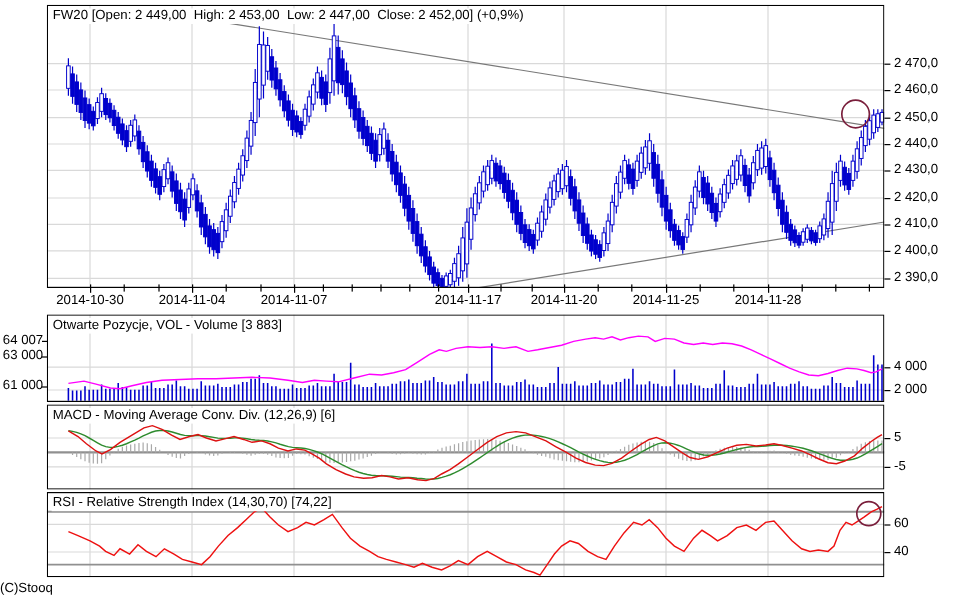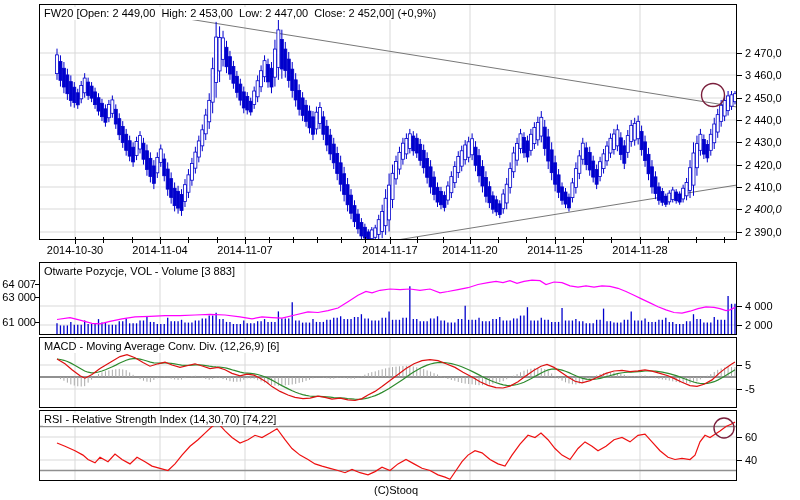--- a/index.html
+++ b/index.html
@@ -5,21 +5,21 @@
   html,body{margin:0;padding:0;background:#fff;}
   #stage{position:relative;width:792px;height:500px;background:#ffffff;overflow:hidden;
          font-family:"Liberation Sans",sans-serif;font-size:11px;color:#000;}
   #stage svg{position:absolute;}
   .ptitle{position:absolute;background:#ffffff;white-space:pre;padding:0 3px 0 1px;line-height:13px;z-index:5;}
   .lbl{position:absolute;line-height:11px;white-space:pre;z-index:4;}
   .lbl.vcent{transform:translateY(-50%);}
   .lbl.xcent{transform:translateX(-50%);}
   .lbl.ralign{width:36px;text-align:right;}
   .tick{position:absolute;background:#000;z-index:4;}
-  .credit{position:absolute;left:0;right:0;top:484px;text-align:center;z-index:4;}
+  .credit{position:absolute;left:0;right:0;top:484px;text-align:left;z-index:4;}
 </style>
 </head>
 <body>
 
 <div id="stage">
   <svg id="svg-price" width="698" height="236" viewBox="39 4 698 236" style="left: 39px; top: 4px;">
       <line x1="75" y1="4" x2="75" y2="240" stroke="#d9d9d9" stroke-width="1"></line>
       <line x1="160" y1="4" x2="160" y2="240" stroke="#d9d9d9" stroke-width="1"></line>
       <line x1="245" y1="4" x2="245" y2="240" stroke="#d9d9d9" stroke-width="1"></line>
       <line x1="390" y1="4" x2="390" y2="240" stroke="#d9d9d9" stroke-width="1"></line>
@@ -874,33 +874,33 @@
     </svg>
 
   <div class="ptitle" style="left:43px;top:7px;">FW20 [Open: 2 449,00  High: 2 453,00  Low: 2 447,00  Close: 2 452,00] (+0,9%)</div>
   <div class="ptitle" style="left:43px;top:265px;">Otwarte Pozycje, VOL - Volume [3 883]</div>
   <div class="ptitle" style="left:43px;top:340px;">MACD - Moving Average Conv. Div. (12,26,9) [6]</div>
   <div class="ptitle" style="left:43px;top:413px;">RSI - Relative Strength Index (14,30,70) [74,22]</div>
 
   <div id="labels">
       <div class="lbl vcent" style="left: 745px; top: 53px;">2 470,0</div>
       <div class="tick" style="left: 737px; top: 53px; width: 5px; height: 1px;"></div>
-      <div class="lbl vcent" style="left: 745px; top: 75px;">3 460,0</div>
+      <div class="lbl vcent" style="left: 745px; top: 75px;">2 460,0</div>
       <div class="tick" style="left: 737px; top: 75px; width: 5px; height: 1px;"></div>
       <div class="lbl vcent" style="left: 745px; top: 98px; text-align: right;">2 450,0</div>
       <div class="tick" style="left: 737px; top: 98px; width: 5px; height: 1px;"></div>
       <div class="lbl vcent" style="left: 745px; top: 120px;">2 440,0</div>
       <div class="tick" style="left: 737px; top: 120px; width: 5px; height: 1px;"></div>
       <div class="lbl vcent" style="left: 745px; top: 142px;">2 430,0</div>
       <div class="tick" style="left: 737px; top: 142px; width: 5px; height: 1px;"></div>
       <div class="lbl vcent" style="left: 745px; top: 165px;">2 420,0</div>
       <div class="tick" style="left: 737px; top: 165px; width: 5px; height: 1px;"></div>
       <div class="lbl vcent" style="left: 745px; top: 187px;">2 410,0</div>
       <div class="tick" style="left: 737px; top: 187px; width: 5px; height: 1px;"></div>
-      <div class="lbl vcent" style="left: 745px; top: 209px; font-style: italic;">2 400,0</div>
+      <div class="lbl vcent" style="left: 745px; top: 209px;">2 400,0</div>
       <div class="tick" style="left: 737px; top: 209px; width: 5px; height: 1px;"></div>
       <div class="lbl vcent" style="left: 745px; top: 232px;">2 390,0</div>
       <div class="tick" style="left: 737px; top: 232px; width: 5px; height: 1px;"></div>
       <div class="lbl vcent ralign" style="left: 0px; top: 284px;">64 007</div>
       <div class="tick" style="left: 35px; top: 284px; width: 5px; height: 1px;"></div>
       <div class="lbl vcent ralign" style="left: 0px; top: 297px;">63 000</div>
       <div class="tick" style="left: 35px; top: 297px; width: 5px; height: 1px;"></div>
       <div class="lbl vcent ralign" style="left: 0px; top: 322px;">61 000</div>
       <div class="tick" style="left: 35px; top: 322px; width: 5px; height: 1px;"></div>
       <div class="lbl vcent" style="left: 745px; top: 306px;">4 000</div>

